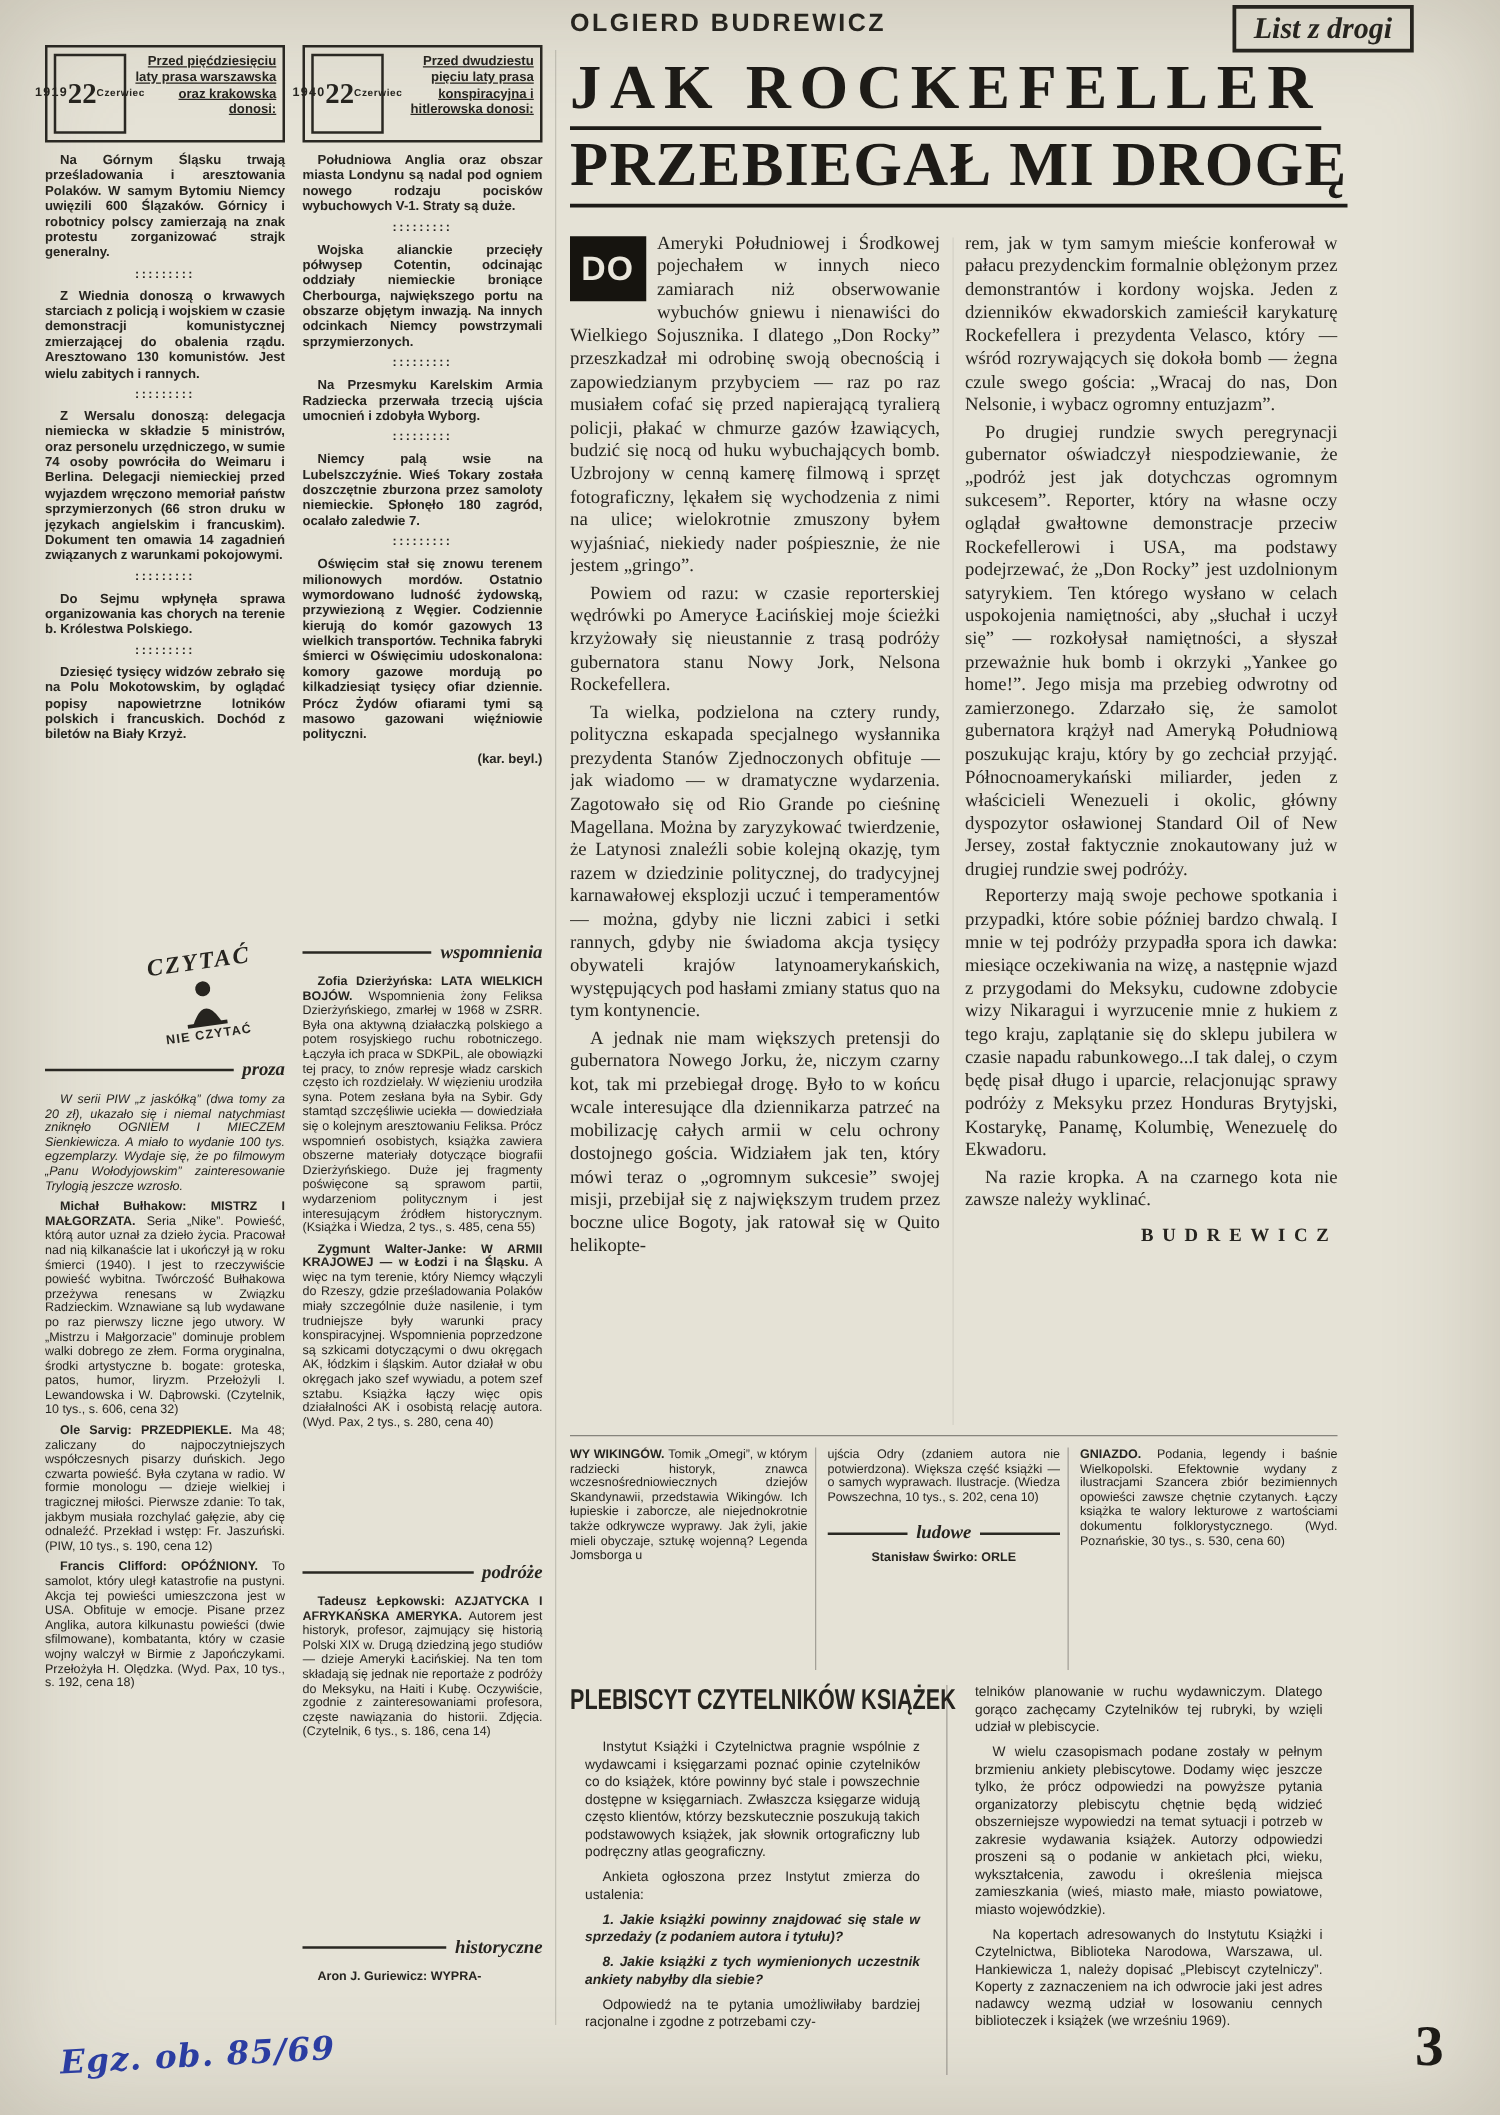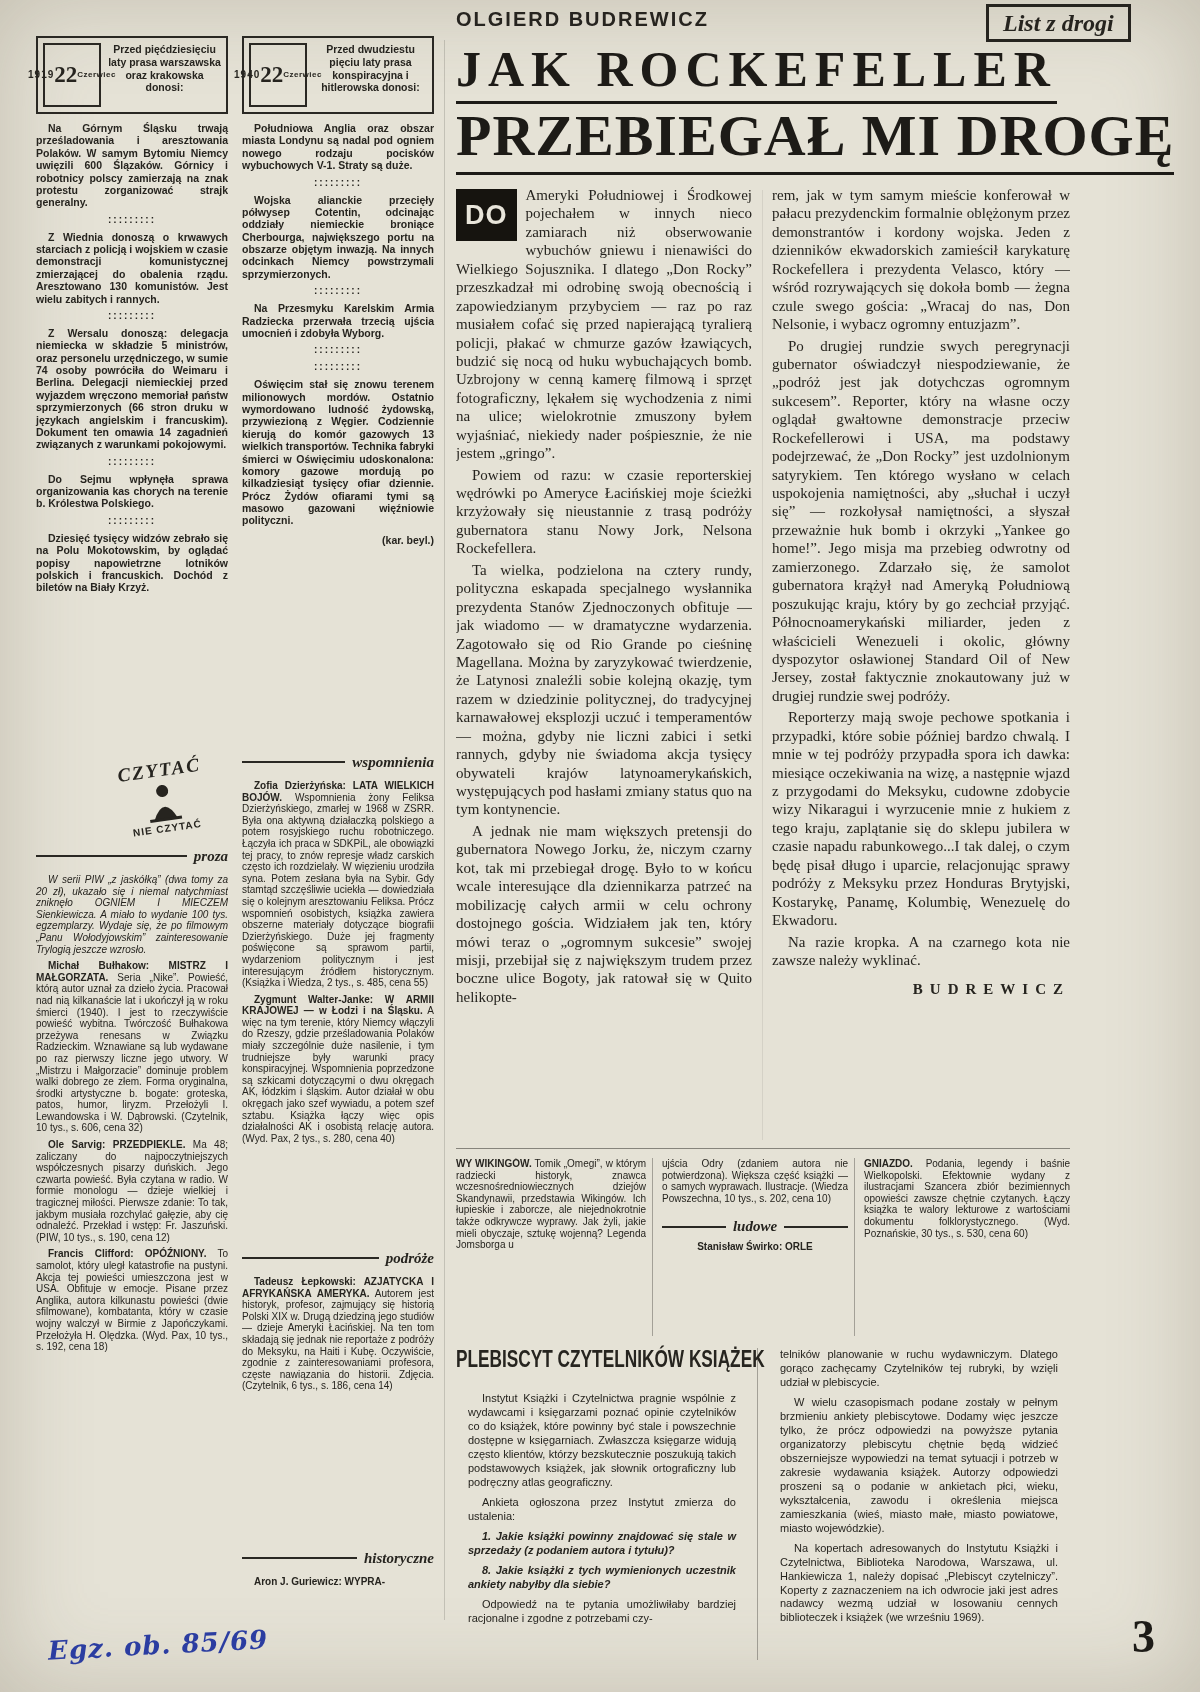--- a/index.html
+++ b/index.html
@@ -13,32 +13,32 @@
   .abs{position:absolute;}
   p{margin:0;}
   .vrule{position:absolute;width:1px;background:rgba(40,38,34,.35);}
   .hrule{position:absolute;height:1px;background:rgba(40,38,34,.5);}
   
   .retro-box{position:absolute;border:2px solid #2a2823;display:flex;gap:7px;padding:5px;box-sizing:border-box;background:transparent;}
   .date-cell{border:2px solid #2a2823;width:58px;display:flex;align-items:center;justify-content:center;padding:2px;box-sizing:border-box;}
   .date-year{font:700 10px/1 "Liberation Sans",sans-serif;letter-spacing:1px;}
   .date-day{font:700 23px/1.05 "Liberation Serif",serif;}
   .date-month{font:700 8px/1.2 "Liberation Sans",sans-serif;letter-spacing:.5px;}
-  .retro-intro{flex:1;font:700 10.5px/1.22 "Liberation Sans",sans-serif;text-align:center;}
+  .retro-intro{flex:1;font:700 10.5px/1.22 "Liberation Sans",sans-serif;text-align:right;text-decoration:underline;}
   .retro-col{position:absolute;}
   .ritem{font:700 10.5px/1.18 "Liberation Sans",sans-serif;text-align:justify;text-indent:12px;}
   .sep{text-align:center;font:700 10px/1.2 "Liberation Sans",sans-serif;letter-spacing:2px;margin:5px 0;}
   .byline{text-align:right;font:700 10.5px/1.2 "Liberation Sans",sans-serif;margin-top:7px;}
   
   .author{position:absolute;font:700 20px/1.1 "Liberation Sans",sans-serif;letter-spacing:2px;}
   .series-box{position:absolute;border:3px solid #26241f;padding:1px 14px;font:italic 700 24px/1.25 "Liberation Serif",serif;}
   .headline{position:absolute;font-family:"Liberation Serif",serif;font-weight:700;color:#1d1b17;white-space:nowrap;}
   .headline .hl-inner{display:inline-block;border-bottom:3px solid #1d1b17;padding-bottom:3px;}
   #hl1 .hl-inner{font-size:50px;letter-spacing:7px;}
-  #hl2 .hl-inner{font-size:58px;letter-spacing:1px;}
+  #hl2 .hl-inner{font-size:50px;letter-spacing:1px;}
   
   .acol{position:absolute;overflow:hidden;font:400 15px/1.23 "Liberation Serif",serif;text-align:justify;}
   .apara{margin:0 0 3px;text-indent:16px;}
   .apara.lead-p{text-indent:0;}
   .dropcap{float:left;background:#16140f;color:#e8e5da;font:700 27px/1 "Liberation Sans",sans-serif;padding:13px 9px 12px;margin:3px 9px 2px 0;letter-spacing:1px;}
   .signature{text-align:right;font:700 15px/1.4 "Liberation Serif",serif;letter-spacing:7px;margin-top:10px;}
   
   .sec-head{display:flex;align-items:center;gap:7px;}
   .sec-head.abs{position:absolute;}
   .sec-head .hline{flex:1;border-top:2px solid #2a2823;height:0;}
@@ -98,20 +98,21 @@
     </div>
     <div class="retro-intro">Przed dwudziestu pięciu laty prasa konspiracyjna i hitlerowska donosi:</div>
   </div>
   <div class="retro-col" style="left:242px;top:122px;width:192px">
     <p class="ritem">Południowa Anglia oraz obszar miasta Londynu są nadal pod ogniem nowego rodzaju pocisków wybuchowych V-1. Straty są duże.</p>
     <div class="sep">:::::::::</div>
     <p class="ritem">Wojska alianckie przecięły półwysep Cotentin, odcinając oddziały niemieckie broniące Cherbourga, największego portu na obszarze objętym inwazją. Na innych odcinkach Niemcy powstrzymali sprzymierzonych.</p>
     <div class="sep">:::::::::</div>
     <p class="ritem">Na Przesmyku Karelskim Armia Radziecka przerwała trzecią ujścia umocnień i zdobyła Wyborg.</p>
     <div class="sep">:::::::::</div>
+    <p class="ritem">Niemcy palą wsie na Lubelszczyźnie. Wieś Tokary została doszczętnie zburzona przez samoloty niemieckie. Spłonęło 180 zagród, ocalało zaledwie 7.</p>
     <div class="sep">:::::::::</div>
     <p class="ritem">Oświęcim stał się znowu terenem milionowych mordów. Ostatnio wymordowano ludność żydowską, przywiezioną z Węgier. Codziennie kierują do komór gazowych 13 wielkich transportów. Technika fabryki śmierci w Oświęcimiu udoskonalona: komory gazowe mordują po kilkadziesiąt tysięcy ofiar dziennie. Prócz Żydów ofiarami tymi są masowo gazowani więźniowie polityczni.</p>
     <div class="byline">(kar. beyl.)</div>
   </div>
 
   <div class="logo" style="left:88px;top:760px;width:150px">
     <div class="logo-top">CZYTAĆ</div>
     <svg class="logo-art" width="42" height="40" viewBox="0 0 42 40">
       <circle cx="21" cy="9" r="6" fill="#26241f"></circle>
       <path d="M9 38 Q21 12 33 38 Z" fill="#26241f"></path>

